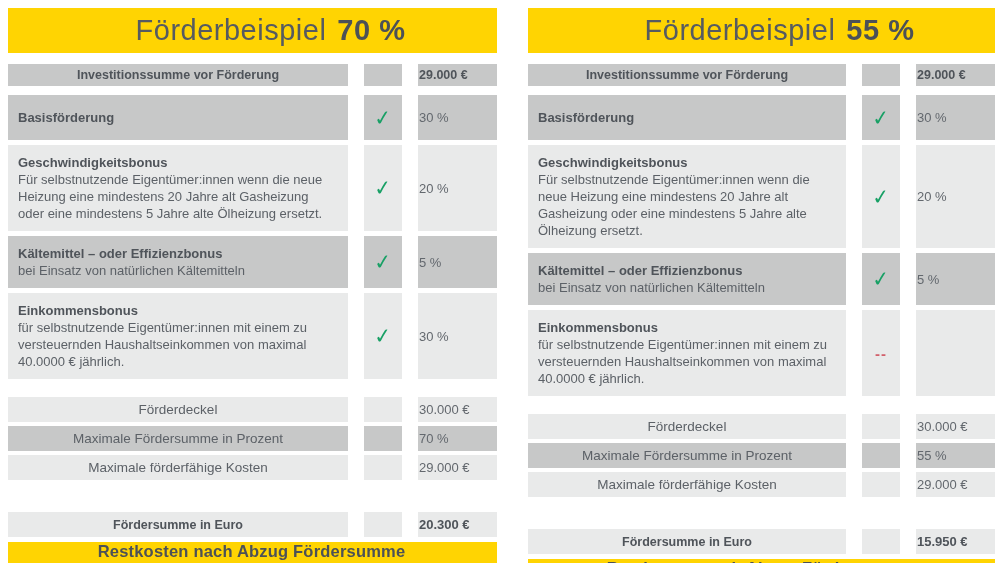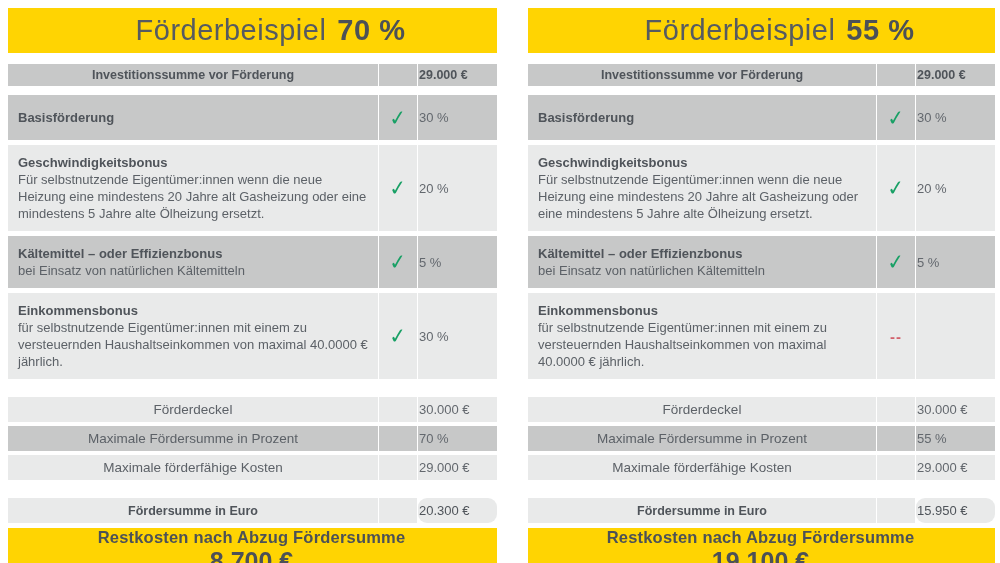--- a/index.html
+++ b/index.html
@@ -13,21 +13,21 @@
   .t-left{width:489px;}
   .t-right{width:467px;}
 
   .thead{
     background:var(--yellow,#ffd402);height:45px;margin-bottom:11px;
     display:flex;align-items:center;justify-content:center;
     font-size:29px;letter-spacing:.5px;color:#565b61;padding-left:36px;
   }
   .thead .pct{font-weight:bold;margin-left:11px;color:#4c5157;}
 
-  .row{display:flex;gap:1px;}
+  .row{display:flex;gap:16px;}
   .row .cell{background:var(--row-light,#e9eaea);}
   .row.dark .cell{background:var(--row-dark,#c7c8c8);}
   .cell-label{flex:1;padding:0 10px;display:flex;flex-direction:column;justify-content:center;}
   .cell-mark{width:38px;display:flex;align-items:center;justify-content:center;flex:none;}
   .cell-value{width:79px;padding-left:1px;display:flex;align-items:center;flex:none;box-sizing:border-box;}
 
   .inv-row{margin-bottom:9px;}
   .inv-row .cell{min-height:22px;}
   .inv-row .cell-label{font-weight:bold;font-size:12.5px;color:#4f545a;flex-direction:row;align-items:center;}
   .inv-row .cell-value{font-weight:bold;font-size:12.5px;color:#4f545a;}
@@ -36,28 +36,28 @@
   .bonus-row .cell{min-height:27px;}
   .bonus-row .cell-label{padding:9px 10px;}
   .b-title{font-weight:bold;font-size:13px;line-height:17px;color:#4f545a;}
   .b-desc{font-size:13px;line-height:17px;color:#5c6167;}
   .val-txt{font-size:13px;color:#63686e;}
 
   .mark{font-weight:bold;}
   .mark-check{color:var(--check-green,#18a065);font-size:21px;transform:rotate(-6deg);}
   .mark-dash{color:var(--dash-red,#d2606b);font-size:15px;letter-spacing:1px;}
 
-  .sect-summary{display:flex;flex-direction:column;gap:4px;margin-bottom:18px;}
+  .sect-summary{display:flex;flex-direction:column;gap:4px;margin-bottom:32px;}
   .sum-line .cell{min-height:25px;}
   .sum-line .cell-label{font-size:13.5px;color:#5c6167;flex-direction:row;align-items:center;}
 
   .total-row{margin-bottom:5px;}
   .total-row .cell{min-height:25px;}
   .total-row .cell-label{font-weight:bold;font-size:12.5px;color:#4f545a;flex-direction:row;align-items:center;}
-  .total-row .cell-value{font-weight:normal;font-size:13px;color:#4f545a;border-radius:9px;}
+  .total-row .cell-value{font-weight:bold;font-size:13px;color:#4f545a;}
 
   .rest-row{
     background:var(--yellow,#ffd402);min-height:44px;
     display:flex;align-items:center;justify-content:space-between;
     padding:0 18px 13px 16px;
     flex-direction:column;
   }
   .rest-label{font-weight:bold;font-size:16.5px;color:#4c5157;letter-spacing:.2px;}
   .rest-value{font-weight:bold;font-size:25px;color:#4c5157;}
 </style>

